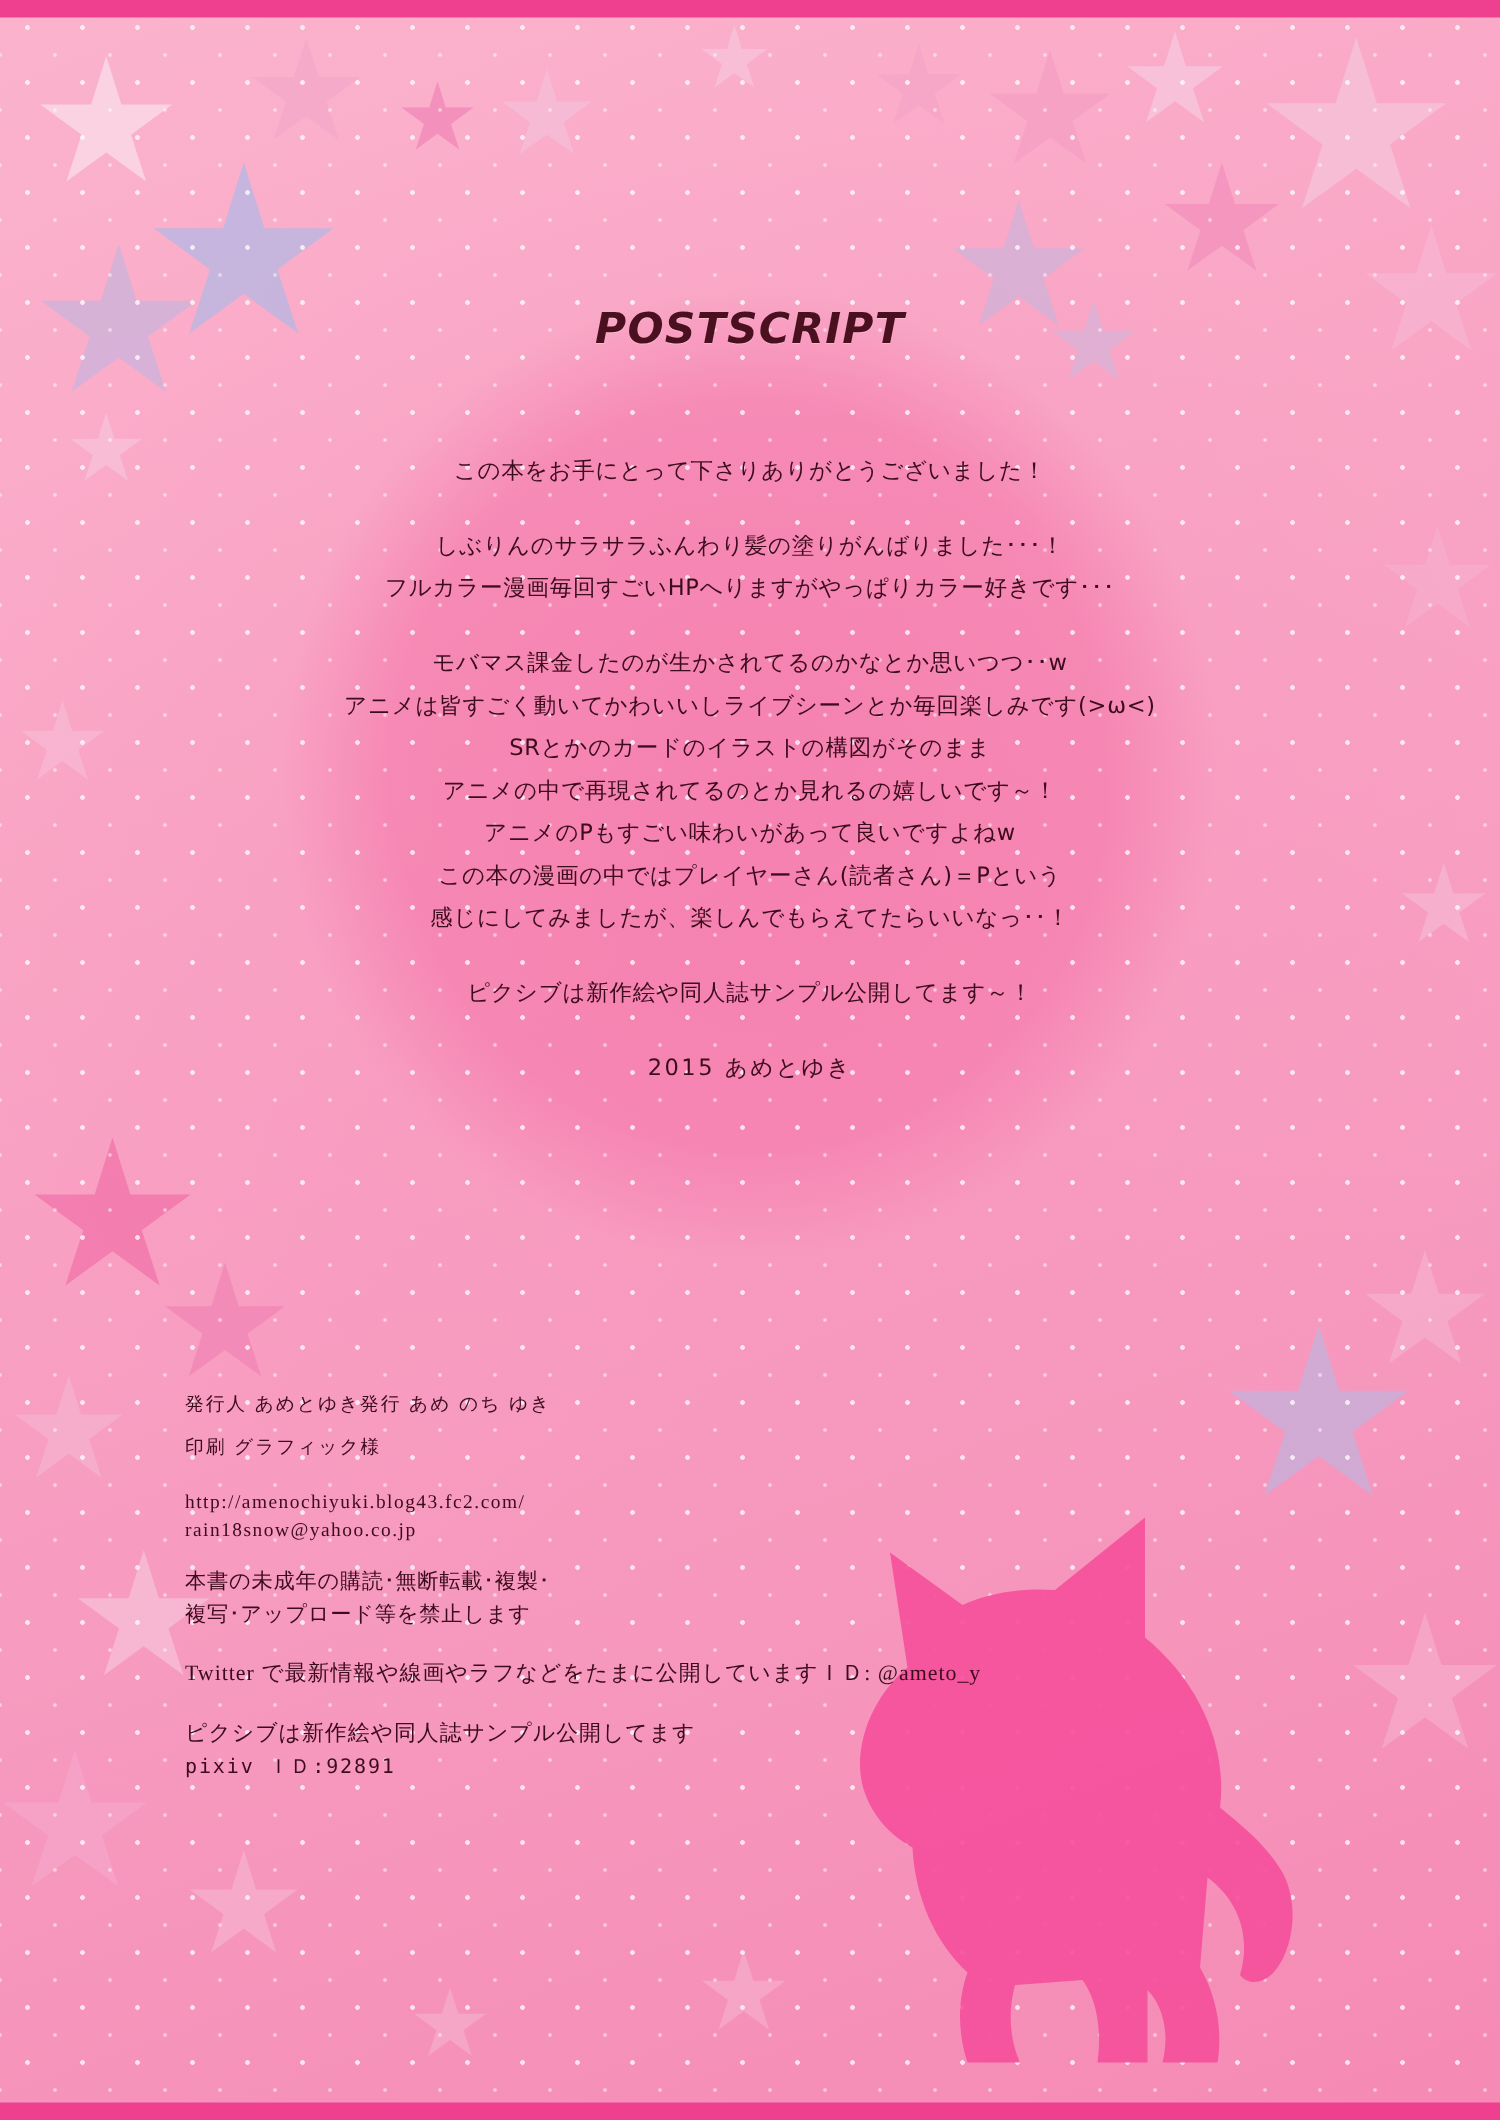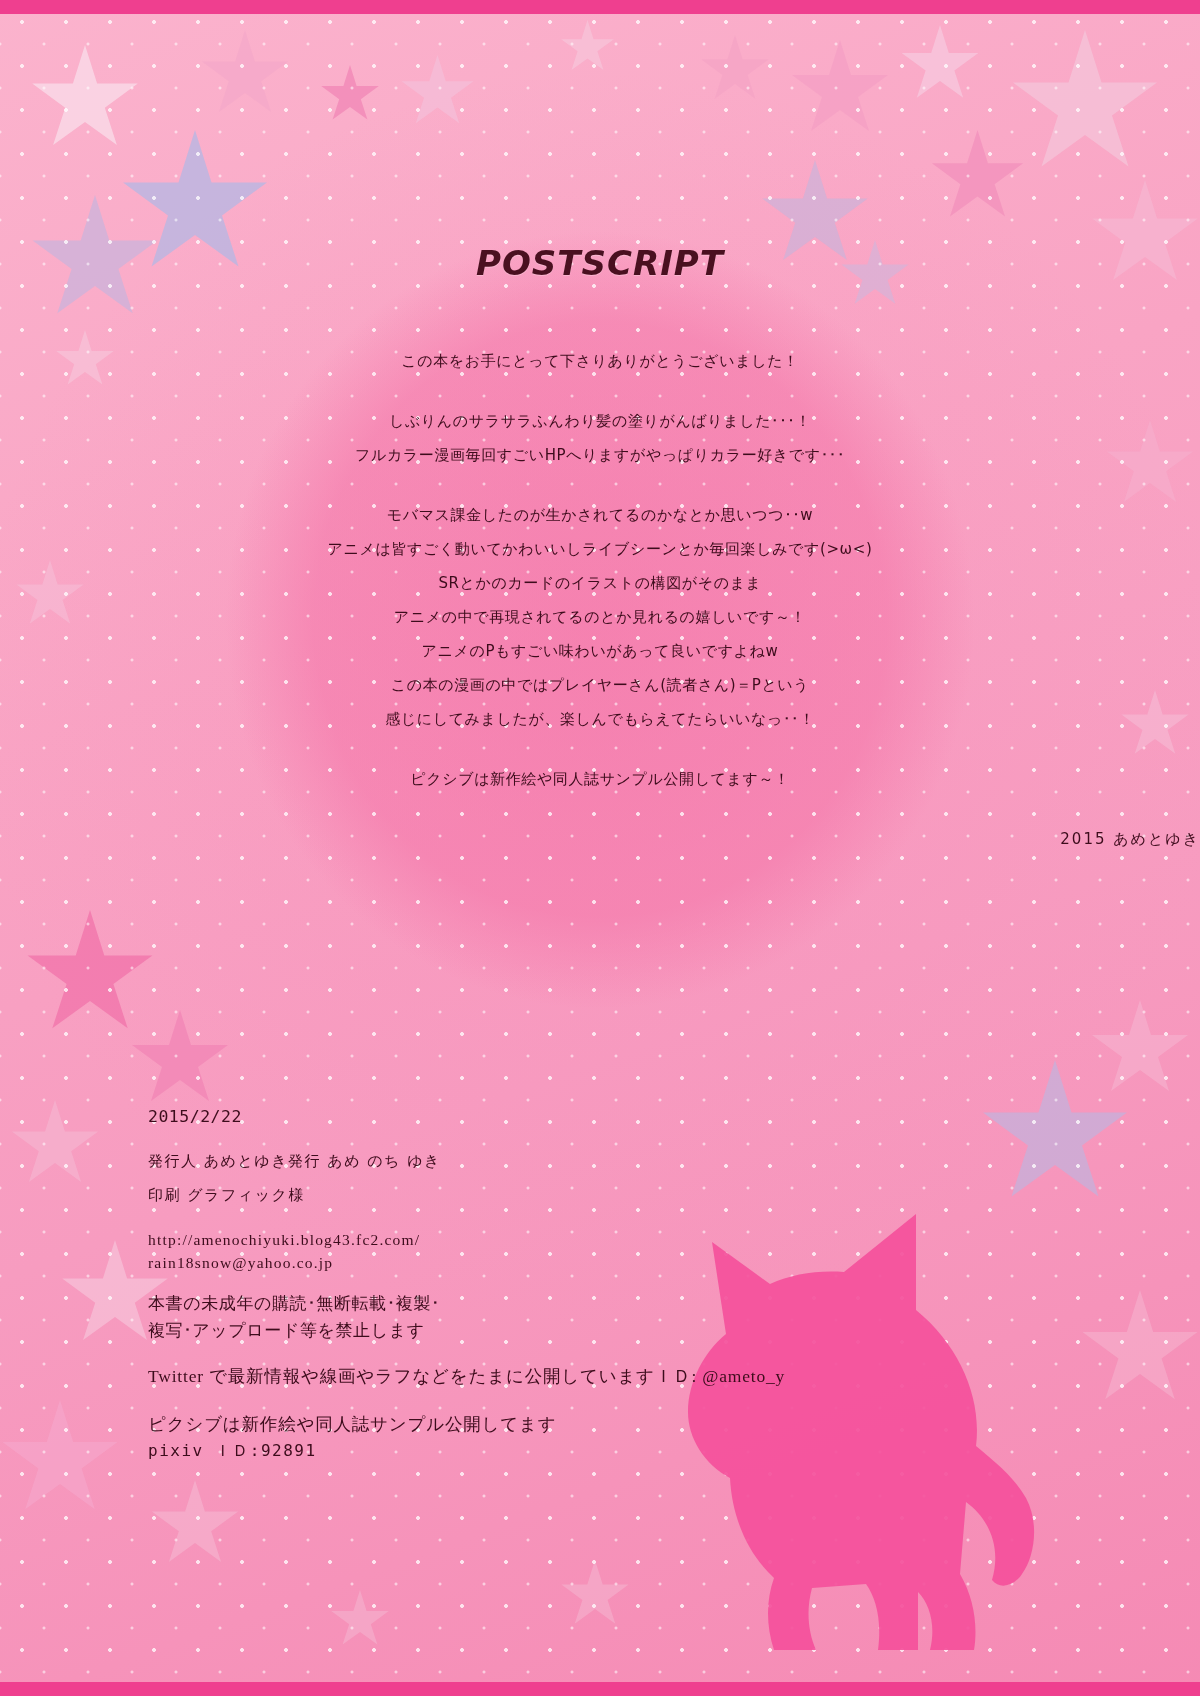--- a/index.html
+++ b/index.html
@@ -73,33 +73,33 @@
     font-weight: bold;
     font-style: italic;
     font-size: 34px;
     letter-spacing: 1px;
     color: #4a1020;
     text-shadow: 0 1px 0 rgba(255,255,255,0.25);
   }
 
   #body-text {
     position: absolute;
-    top: 344px;
+    top: 360px;
     left: 0;
     width: 1200px;
     text-align: center;
     color: #3d0c1c;
     font-family: "DejaVu Sans", sans-serif;
-    font-size: 15px;
+    font-size: 18px;
     line-height: 34px;
     letter-spacing: 0.6px;
   }
   #body-text .ln { display: block; white-space: pre; }
   #body-text .gap { display: block; height: 26px; }
-  #body-text .sign { display: block; margin-top: 26px; letter-spacing: 2px; text-align: right; }
+  #body-text .sign { display: block; margin-top: 26px; letter-spacing: 2px; }
 
   
   #colophon {
     position: absolute;
     left: 148px;
     top: 1106px;
     color: #3d0c1c;
     font-family: "DejaVu Sans Mono", monospace;
     font-size: 16.5px;
     line-height: 22px;
@@ -206,21 +206,20 @@
       <span class="ln">アニメの中で再現されてるのとか見れるの嬉しいです～！</span>
       <span class="ln">アニメのPもすごい味わいがあって良いですよねw</span>
       <span class="ln">この本の漫画の中ではプレイヤーさん(読者さん)＝Pという</span>
       <span class="ln">感じにしてみましたが、楽しんでもらえてたらいいなっ･･！</span>
       <span class="gap"></span>
       <span class="ln">ピクシブは新作絵や同人誌サンプル公開してます～！</span>
       <span class="sign">2015 あめとゆき</span>
     </div>
 
     <div id="colophon">
-      <div class="blk">2015/2/22</div>
       <div class="big">発行人 あめとゆき発行 あめ のち ゆき</div>
       <div class="big blk">印刷 グラフィック様</div>
       <div class="url">http://amenochiyuki.blog43.fc2.com/</div>
       <div class="url blk">rain18snow@yahoo.co.jp</div>
       <div class="notice">本書の未成年の購読･無断転載･複製･</div>
       <div class="notice blk">複写･アップロード等を禁止します</div>
       <div class="social blk">Twitter で最新情報や線画やラフなどをたまに公開していますＩＤ:  @ameto_y</div>
       <div class="social">ピクシブは新作絵や同人誌サンプル公開してます</div>
       <div class="mono-id">pixiv  ＩＤ:92891</div>
     </div>

